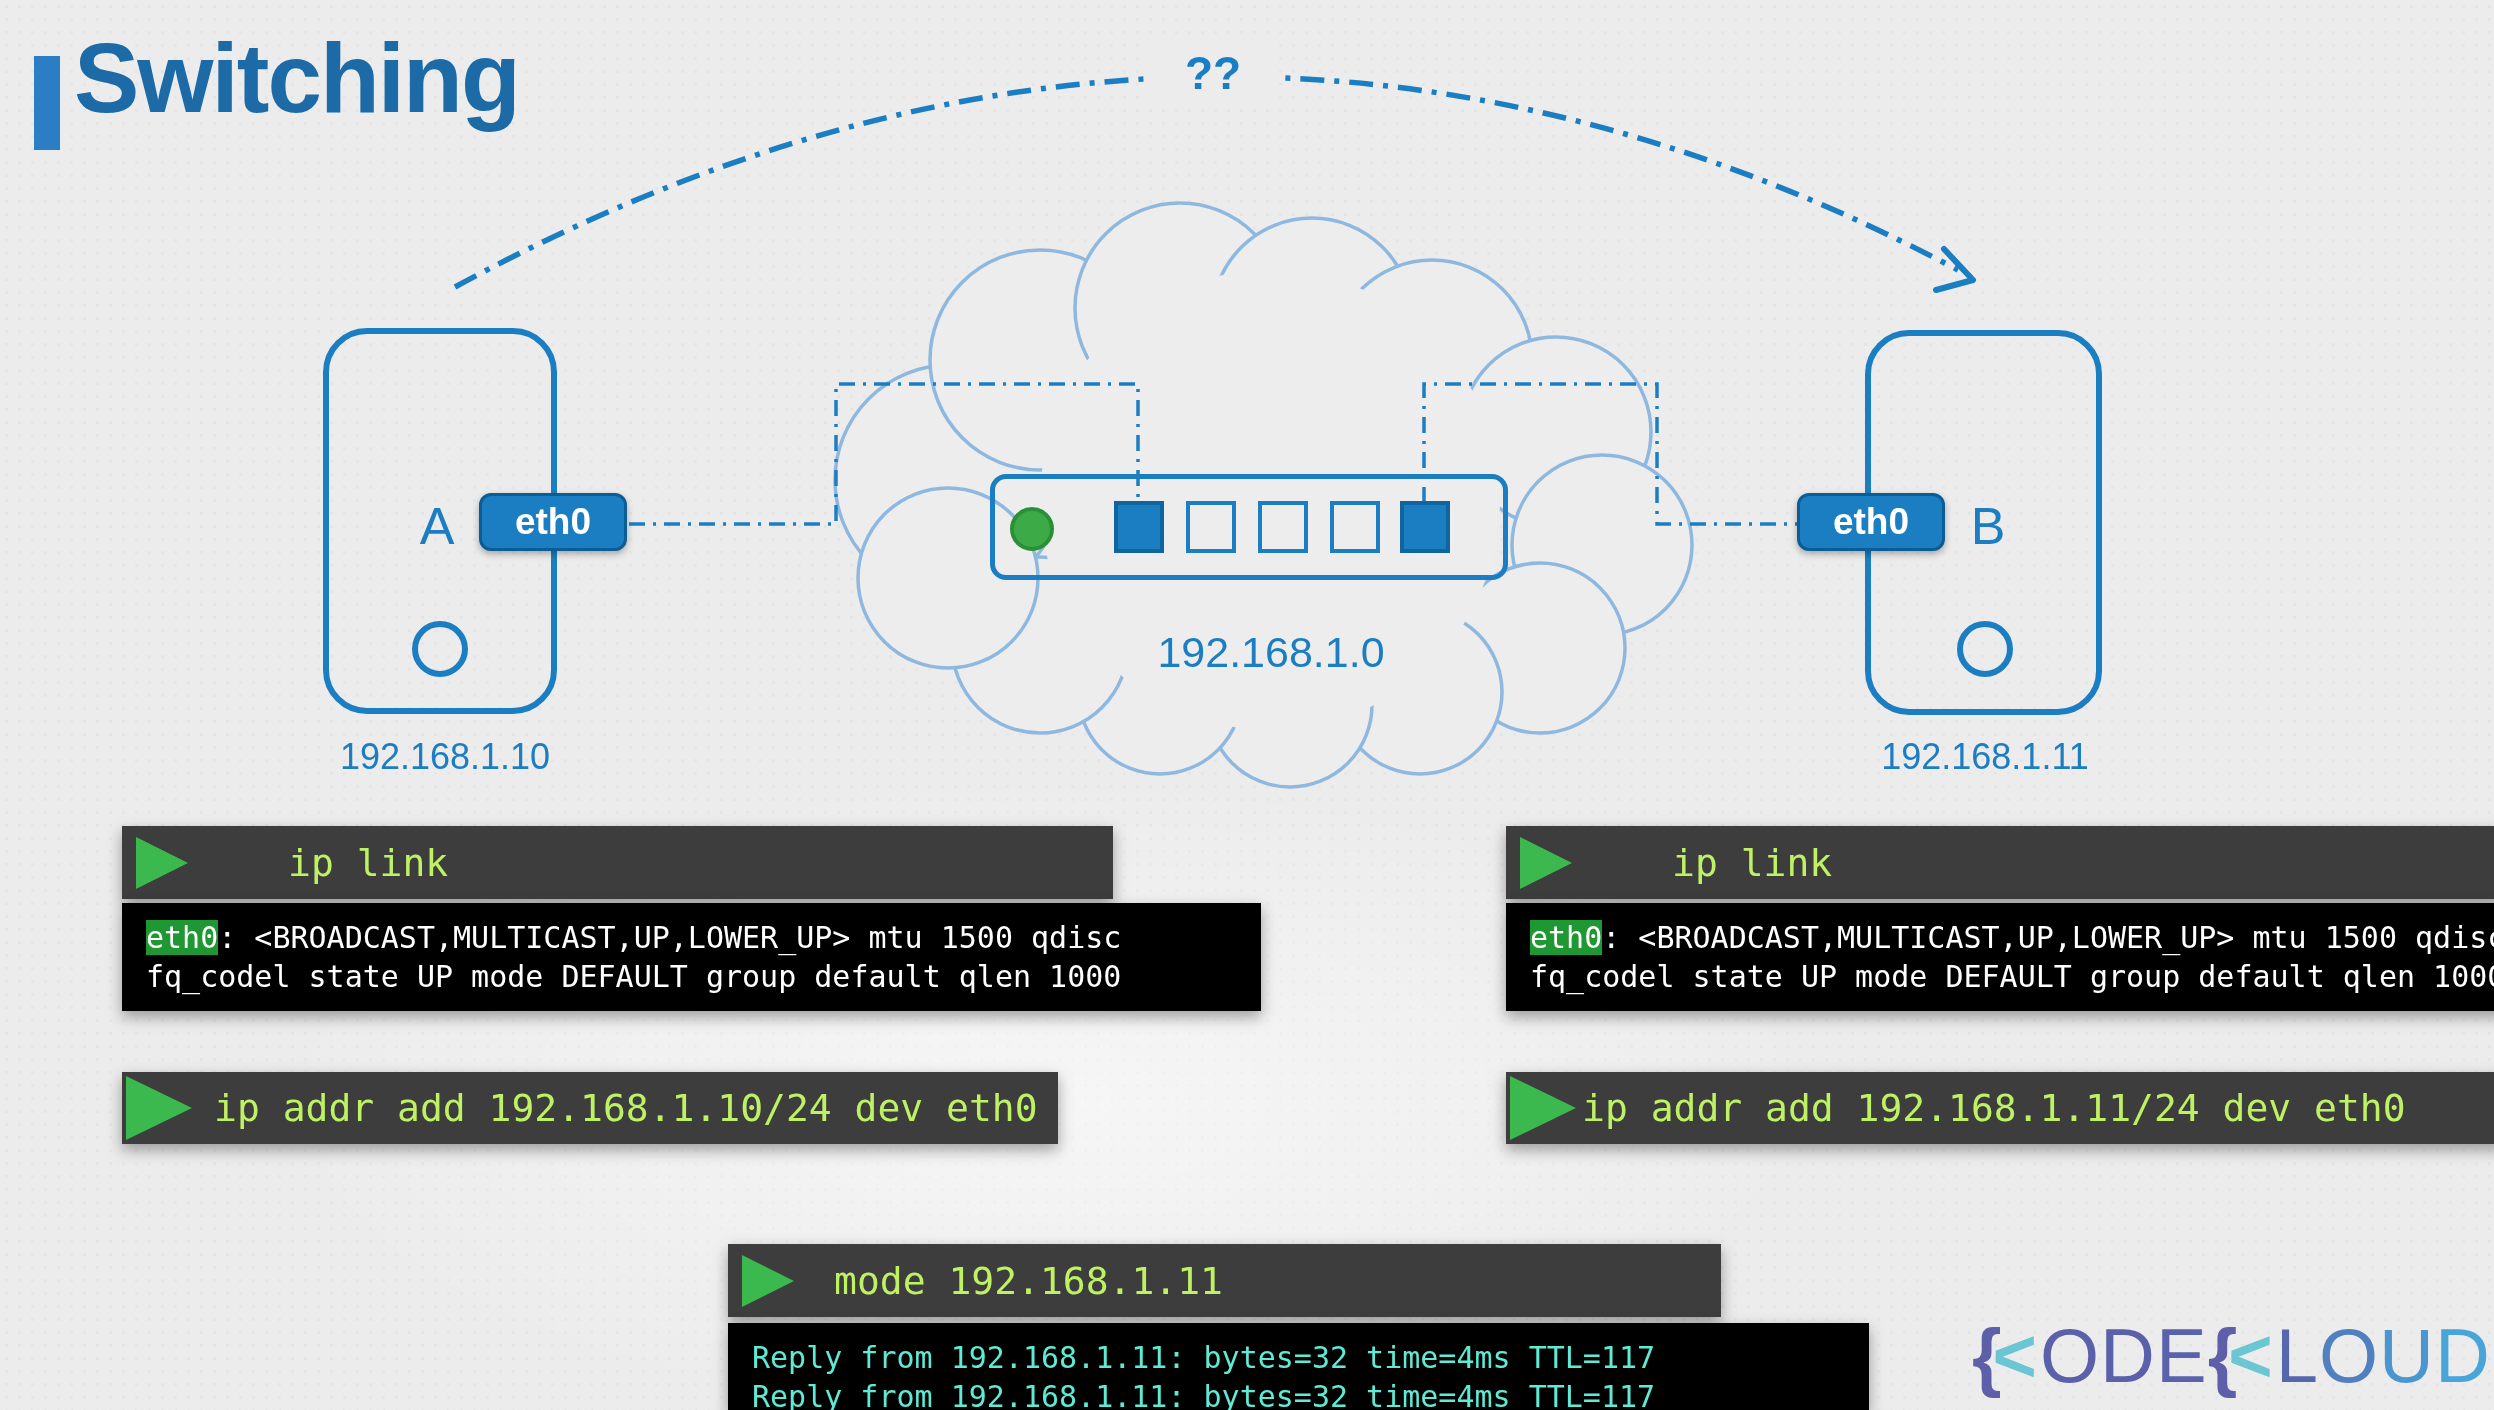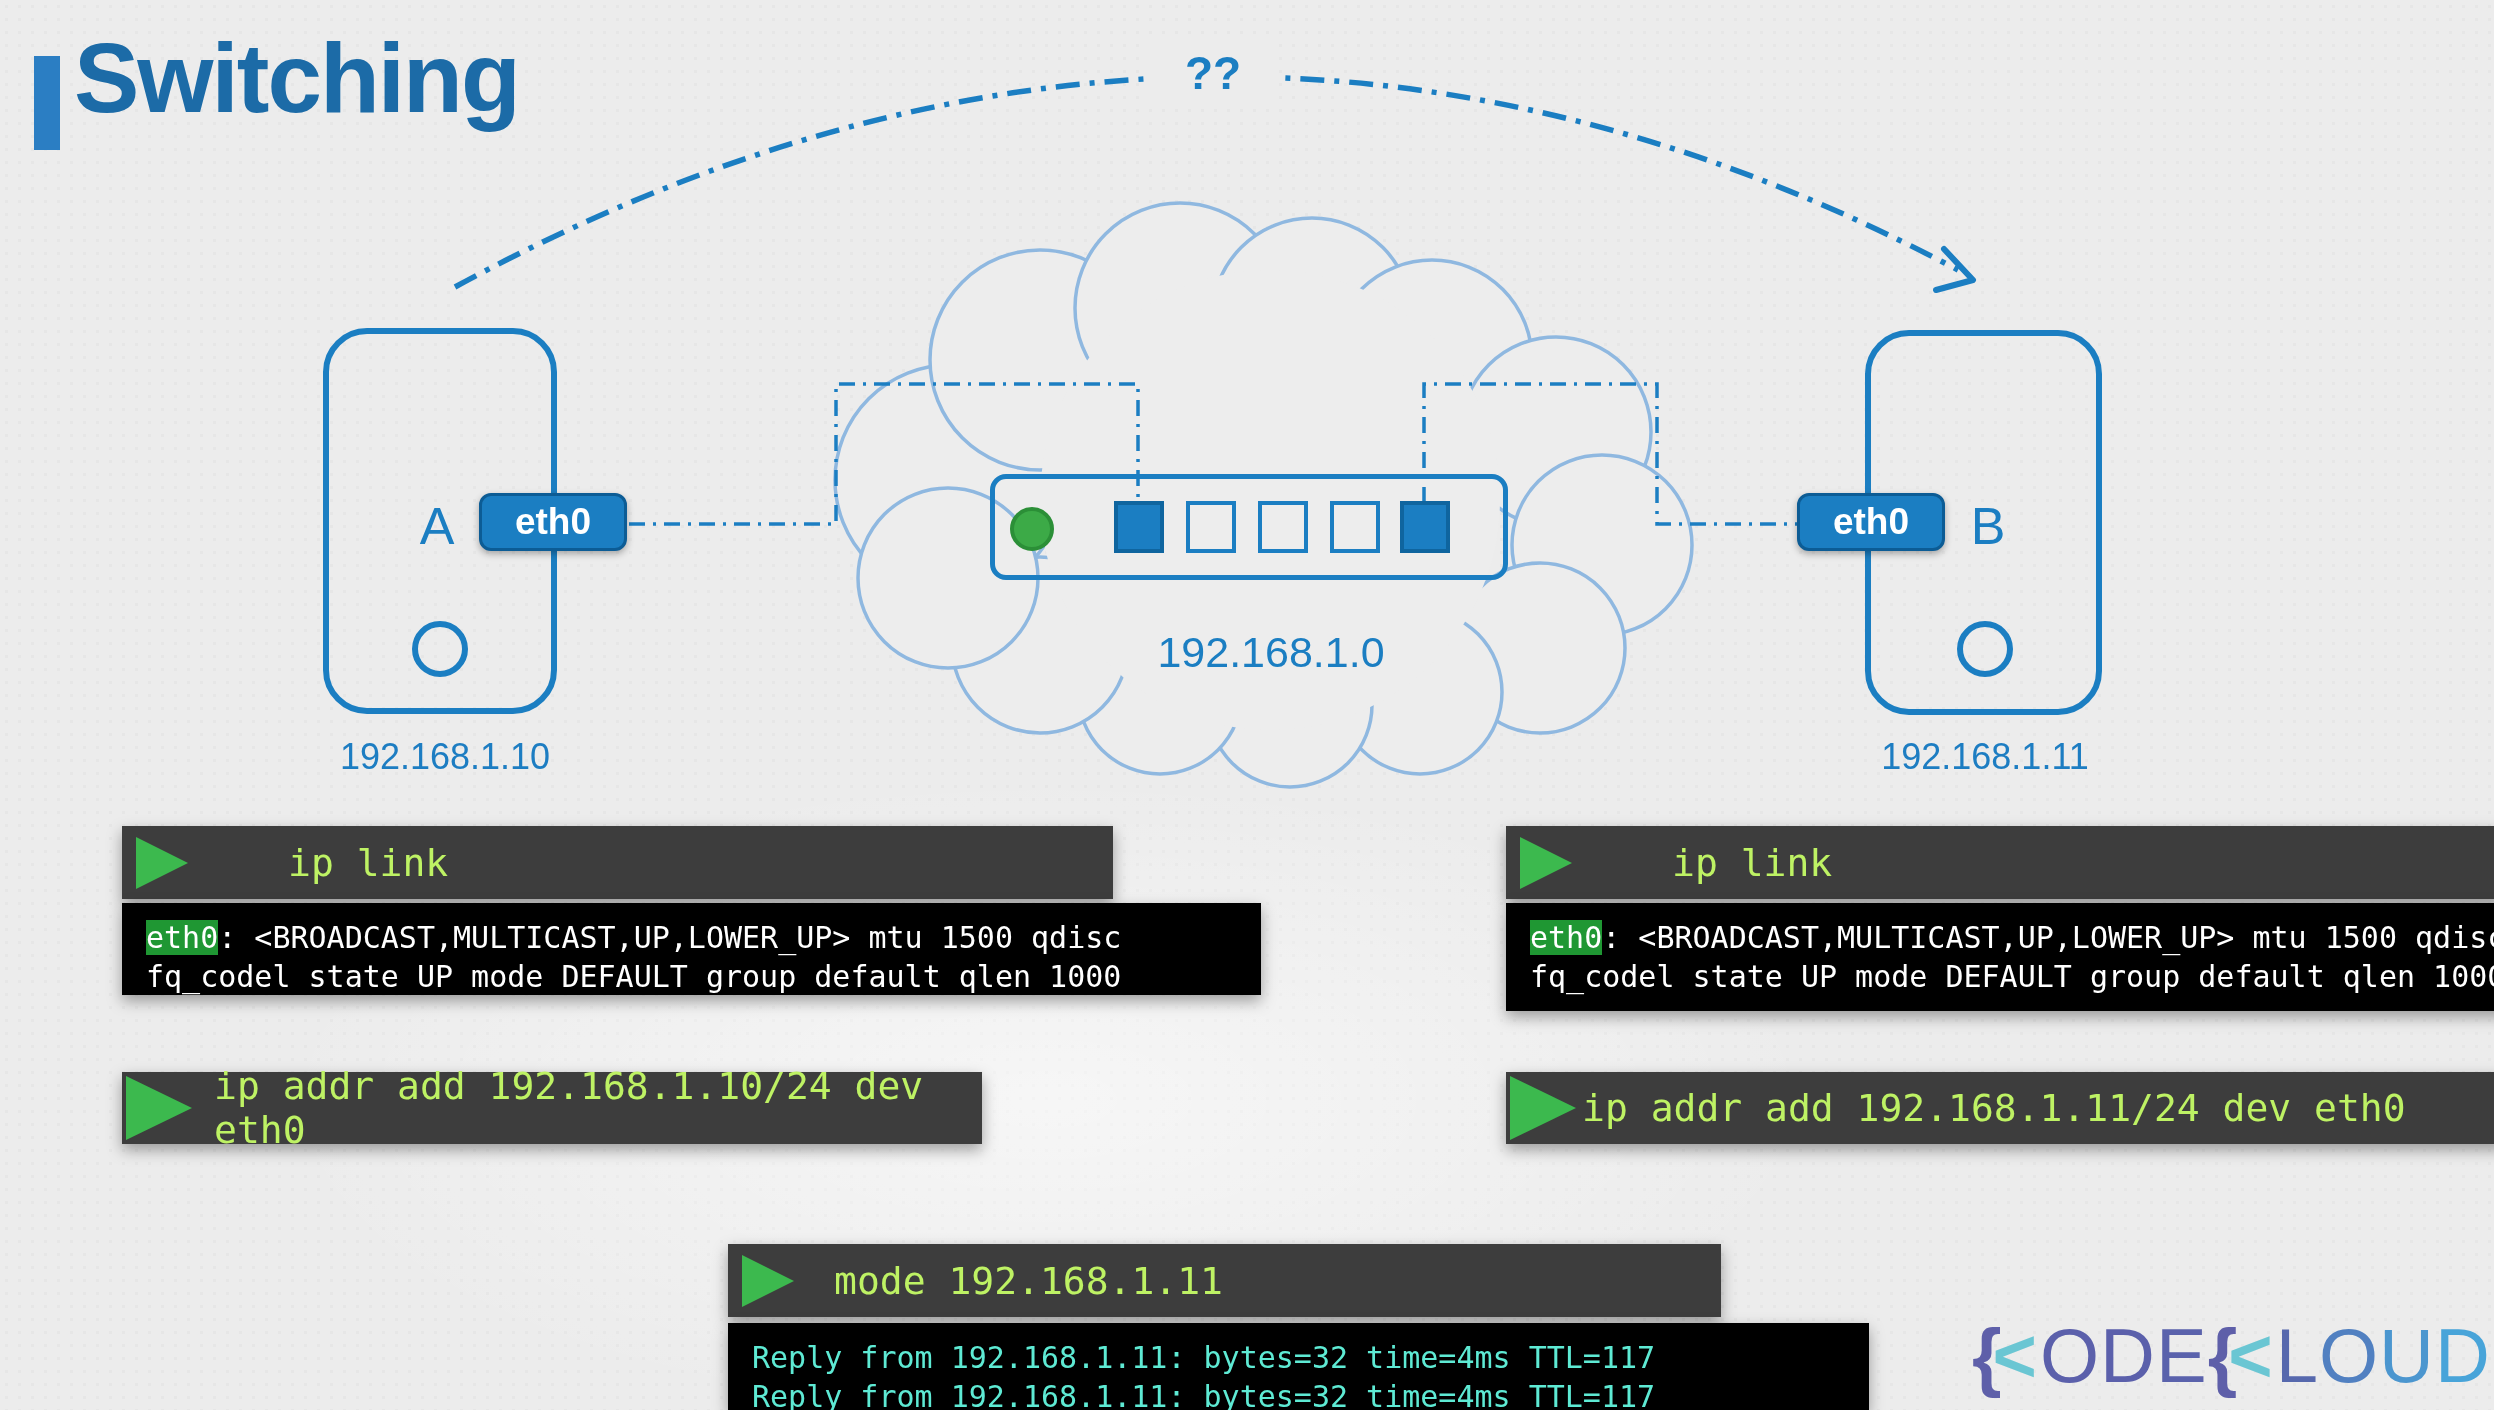--- a/index.html
+++ b/index.html
@@ -41,22 +41,22 @@
        font-family:"DejaVu Sans Mono", monospace;color:#bef264;font-size:38px;}
   .play{width:0;height:0;border-top:26px solid transparent;border-bottom:26px solid transparent;border-left:52px solid #3cb94e;}
   .play-big{border-top-width:32px;border-bottom-width:32px;border-left-width:66px;}
   .bar .gap{flex:0 0 auto;}
   .outbox{background:#000;color:#fff;font-family:"DejaVu Sans Mono", monospace;font-size:30px;line-height:39px;
           padding:15px 24px;box-shadow:0 6px 14px rgba(0,0,0,.35);white-space:pre;overflow:hidden;box-sizing:border-box;}
   .hl{background:#1f9733;color:#fff;}
   .ping-line{color:#5eead4;}
   
   .t-left-head{left:122px;top:826px;width:991px;height:73px;}
-  .t-left-out{left:122px;top:903px;width:1139px;height:92px;}
-  .t-left-cmd{left:122px;top:1072px;width:860px;height:72px;}
+  .t-left-out{left:122px;top:903px;width:1139px;height:108px;}
+  .t-left-cmd{left:122px;top:1072px;width:936px;height:72px;}
   .t-right-head{left:1506px;top:826px;width:1000px;height:73px;}
   .t-right-out{left:1506px;top:903px;width:1020px;height:108px;}
   .t-right-cmd{left:1506px;top:1072px;width:1000px;height:72px;}
   .t-ping-head{left:728px;top:1244px;width:993px;height:73px;}
   .t-ping-out{left:728px;top:1323px;width:1141px;height:87px;}
   
   .logo{left:1972px;top:1314px;font-size:76px;letter-spacing:1px;display:flex;align-items:center;}
   .logo span{line-height:84px;}
   .logo .kbrace{font-weight:bold;margin-right:-10px;}
   .logo .kchev{font-weight:bold;margin-right:2px;}

